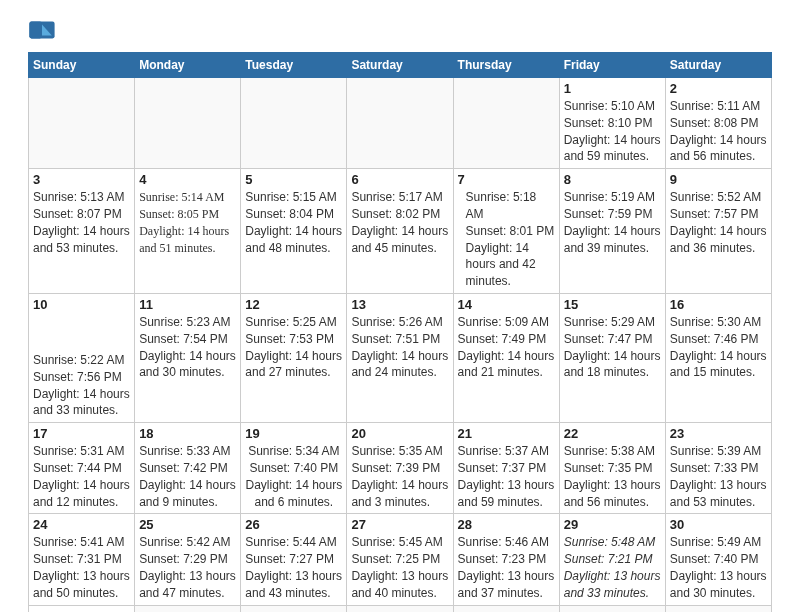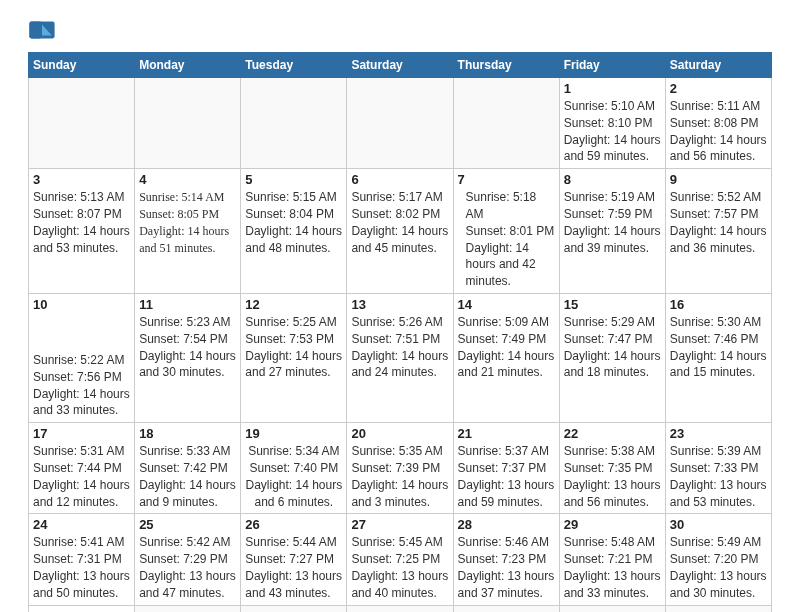--- a/index.html
+++ b/index.html
@@ -305,28 +305,28 @@
 Daylight: 13 hours and 40 minutes.</div>
           </td>
           <td>
             <span class="day-number">28</span>
             <div class="day-info" style="white-space: pre-line;">Sunrise: 5:46 AM
 Sunset: 7:23 PM
 Daylight: 13 hours and 37 minutes.</div>
           </td>
           <td>
             <span class="day-number">29</span>
-            <div class="day-info" style="white-space: pre-line;">Sunrise: 5:48 AM
+            <div class="day-info" style="white-space: pre-line; font-style: italic;">Sunrise: 5:48 AM
 Sunset: 7:21 PM
 Daylight: 13 hours and 33 minutes.</div>
           </td>
           <td>
             <span class="day-number">30</span>
             <div class="day-info" style="white-space: pre-line;">Sunrise: 5:49 AM
-Sunset: 7:20 PM
+Sunset: 7:40 PM
 Daylight: 13 hours and 30 minutes.</div>
           </td>
         </tr>
         <tr class="last-row">
           <td>
             <span class="day-number">31</span>
             <div class="day-info" style="white-space: pre-line;">Sunrise: 5:50 AM
 Sunset: 7:18 PM
 Daylight: 13 hours and 27 minutes.</div>
           </td>

